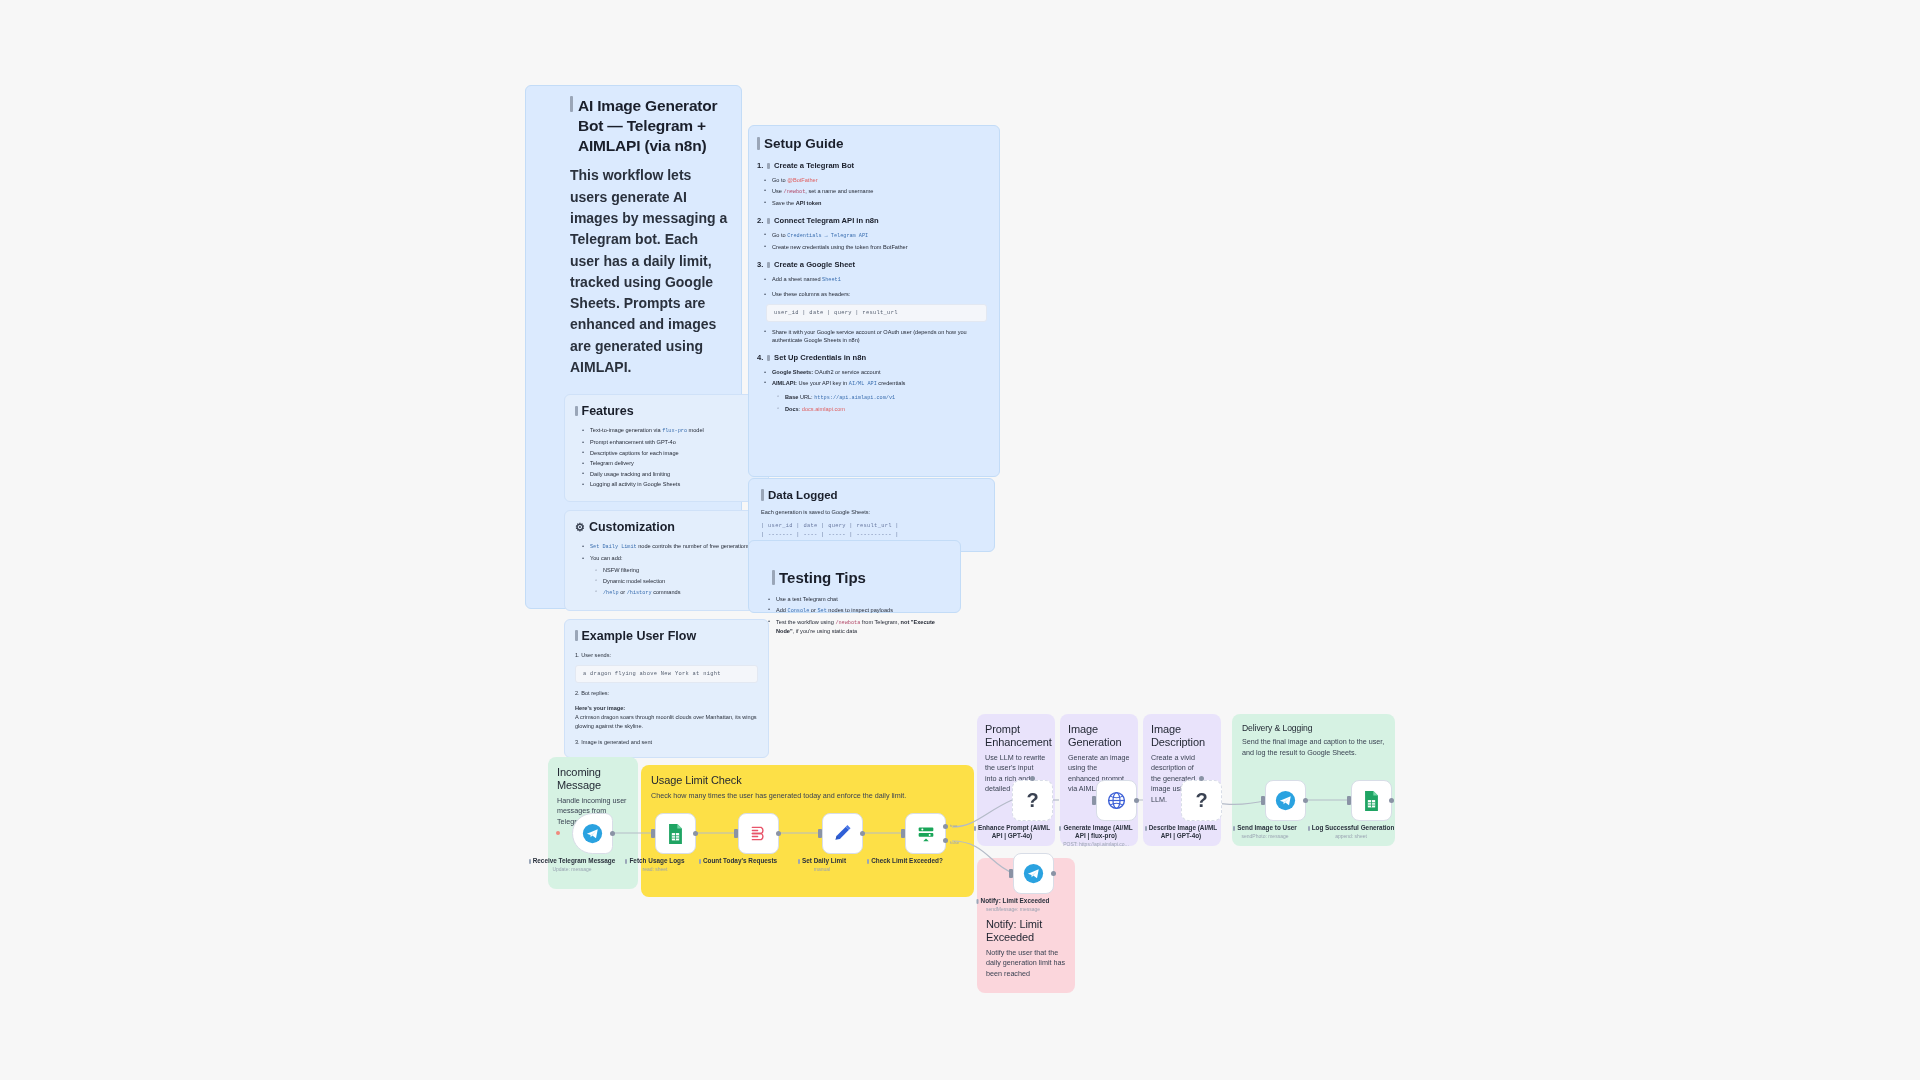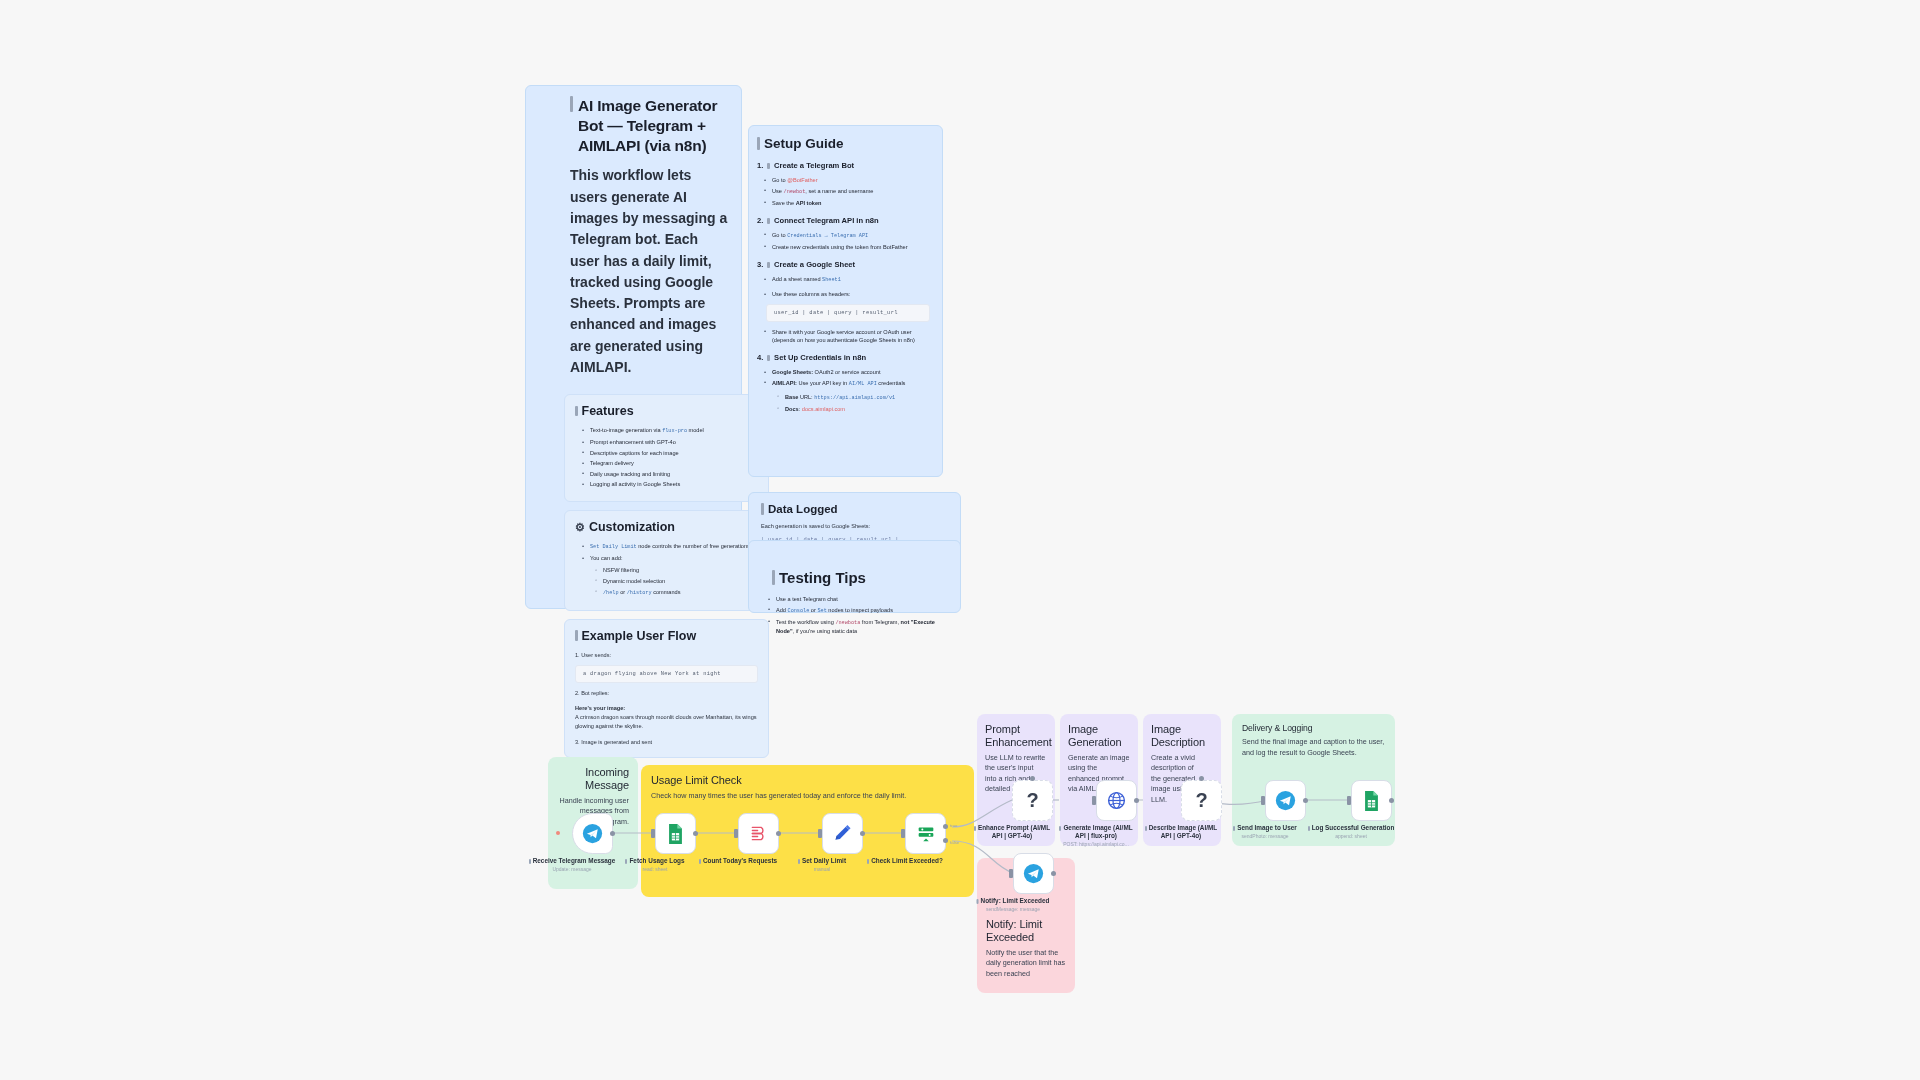--- a/index.html
+++ b/index.html
@@ -131,21 +131,21 @@
       <div class="codebox">a dragon flying above New York at night</div>
       <div class="small" style="margin-top:6px;">2. Bot replies:</div>
       <div class="small" style="margin-top:6px;">
         <b>Here's your image:</b><br>
         <span>A crimson dragon soars through moonlit clouds over Manhattan, its wings glowing against the skyline.</span>
       </div>
       <div class="small" style="margin-top:7px;">3. Image is generated and sent</div>
     </div>
   </div>
 
-  <div class="note" style="left:748px; top:125px; width:195px; height:352px;padding-left:8px;">
+  <div class="note" style="left:748px; top:125px; width:252px; height:352px;padding-left:8px;">
     <div class="h2" style="font-size:13.5px; margin-bottom:10px;">
       <span class="bar"></span>
       <span>Setup Guide</span>
     </div>
 
     <div class="h3">
       <span>1.</span>
       <span class="bar sm" style="vertical-align:-1px; margin:0 2px;"></span>
       <span>Create a Telegram Bot</span>
     </div>
@@ -187,21 +187,21 @@
     <ul class="b">
       <li><b>Google Sheets:</b> OAuth2 or service account</li>
       <li><b>AIMLAPI:</b> Use your API key in <span class="mono blue">AI/ML API</span> credentials</li>
     </ul>
     <ul class="b b2" style="padding-left:22px; margin-top:4px;">
       <li><b>Base</b> URL: <span class="mono blue">https://api.aimlapi.com/v1</span></li>
       <li><b>Docs</b>: <span class="lnk">docs.aimlapi.com</span></li>
     </ul>
   </div>
 
-  <div class="note" style="left:748px; top:492px; width:213px; height:74px;">
+  <div class="note" style="left:748px; top:478px; width:247px; height:74px;">
     <div class="h2" style="font-size:11.5px; margin-bottom:7px;">
       <span class="bar"></span>
       <span>Data Logged</span>
     </div>
     <div class="small" style="margin-bottom:5px;">Each generation is saved to Google Sheets:</div>
     <div class="codeplain"><span>| user_id | date | query | result_url |</span>
 <span>| ------- | ---- | ----- | ---------- |</span></div>
   </div>
 
   <div class="note" style="left:748px; top:540px; width:213px; height:73px;">
@@ -210,21 +210,21 @@
       <span>Testing Tips</span>
     </div>
     <ul class="b">
       <li>Use a test Telegram chat</li>
       <li>Add <span class="mono blue">Console</span> or <span class="mono blue">Set</span> nodes to inspect payloads</li>
       <li>Test the workflow using <span class="mono">/newbota</span> from Telegram, <b>not "Execute Node"</b>, if you're using static data</li>
     </ul>
   </div>
 
   <div class="zone" style="left:548px; top:757px; width:90px; height:132px; background:#d6f2e3;">
-    <div style="padding:9px 9px 0 9px;text-align:right;">
+    <div style="padding:9px 9px 0 9px;">
       <div class="zone-title">Incoming Message</div>
       <div class="zone-desc">Handle incoming user messages from Telegram.</div>
     </div>
   </div>
 
   <div class="zone" style="left:641px; top:757px; width:333px; height:132px; background:#fde047;margin-top:8px;">
     <div style="padding:9px 10px 0 10px;">
       <div class="zone-title">Usage Limit Check</div>
       <div class="zone-desc">Check how many times the user has generated today and enforce the daily limit.</div>
     </div>

